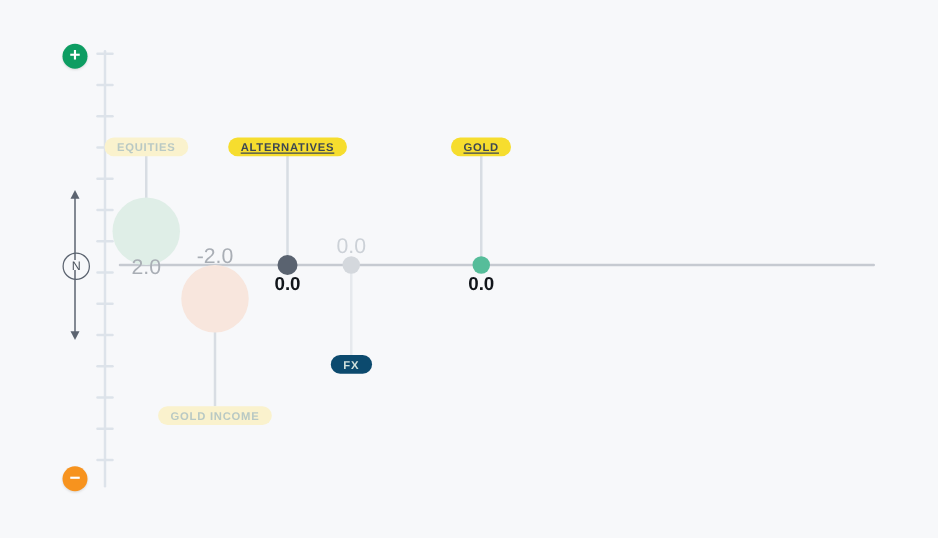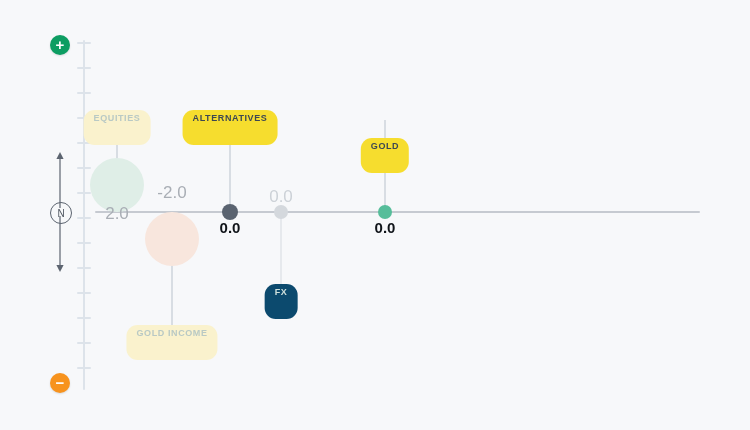--- a/index.html
+++ b/index.html
@@ -112,32 +112,32 @@
     position: absolute;
     width: 1.5px;
     background: #d8dde3;
     left: -0.75px;
   }
   .stem.dim { background: #e6e9ed; }
 
   .pill {
     position: absolute;
     transform: translateX(-50%);
-    padding: 4px 10px 22px;
+    padding: 4px 10px 2px;
     border-radius: 11px;
     font-size: 9px;
     font-weight: 700;
     letter-spacing: 0.6px;
     white-space: nowrap;
     line-height: 1;
     cursor: pointer;
     user-select: none;
   }
   .pill.muted    { background: #faf2cd; color: #b9c9c4; }
-  .pill.active   { background: #f6dd2e; color: #3d4752; }
+  .pill.active   { background: #f6dd2e; color: #3d4752; text-decoration: underline; }
   .pill.faded    { background: #0c4a6e; color: #cfe0dc; }
 
   .bubble {
     position: absolute;
     border-radius: 50%;
     transform: translate(-50%, 0);
   }
 
   .dot {
     position: absolute;
@@ -205,35 +205,35 @@
       <div class="asset-col" style="left: 117px;">
         <div class="stem" style="top: 120px; height: 92px;"></div>
         <div class="bubble" style="width: 54px; height: 54px; background: rgb(223, 238, 231); left: 0px; top: 158px;"></div>
         <div class="pill muted" style="top: 110px;">EQUITIES</div>
         <div class="val soft" style="top: 205px;">2.0</div>
       </div>
       <div class="asset-col" style="left: 172px;">
         <div class="stem" style="top: 212px; height: 113px;"></div>
         <div class="bubble" style="width: 54px; height: 54px; background: rgb(248, 230, 221); left: 0px; top: 212px;"></div>
         <div class="pill muted" style="top: 325px;">GOLD INCOME</div>
-        <div class="val soft" style="top: 184px;">-2.0</div>
+        <div class="val soft" style="top: 196px;">-2.0</div>
       </div>
       <div class="asset-col" style="left: 230px;">
         <div class="stem" style="top: 120px; height: 92px;"></div>
         <div class="dot" style="width: 16px; height: 16px; background: rgb(90, 99, 112); left: 0px; top: 212px;"></div>
         <div class="pill active" style="top: 110px;">ALTERNATIVES</div>
         <div class="val bold" style="top: 220px;">0.0</div>
       </div>
       <div class="asset-col" style="left: 281px;">
         <div class="stem dim" style="top: 212px; height: 72px;"></div>
         <div class="dot" style="width: 14px; height: 14px; background: rgb(212, 216, 221); left: 0px; top: 212px;"></div>
         <div class="pill faded" style="top: 284px;">FX</div>
         <div class="val ghost" style="top: 188px;">0.0</div>
       </div>
       <div class="asset-col" style="left: 385px;">
         <div class="stem" style="top: 120px; height: 92px;"></div>
         <div class="dot" style="width: 14px; height: 14px; background: rgb(86, 189, 154); left: 0px; top: 212px;"></div>
-        <div class="pill active" style="top: 110px; margin-top: 28px;">GOLD</div>
+        <div class="pill active" style="top: 110px;">GOLD</div>
         <div class="val bold" style="top: 220px;">0.0</div>
       </div>
     </div>
 
 </div>
 
 </body></html>

